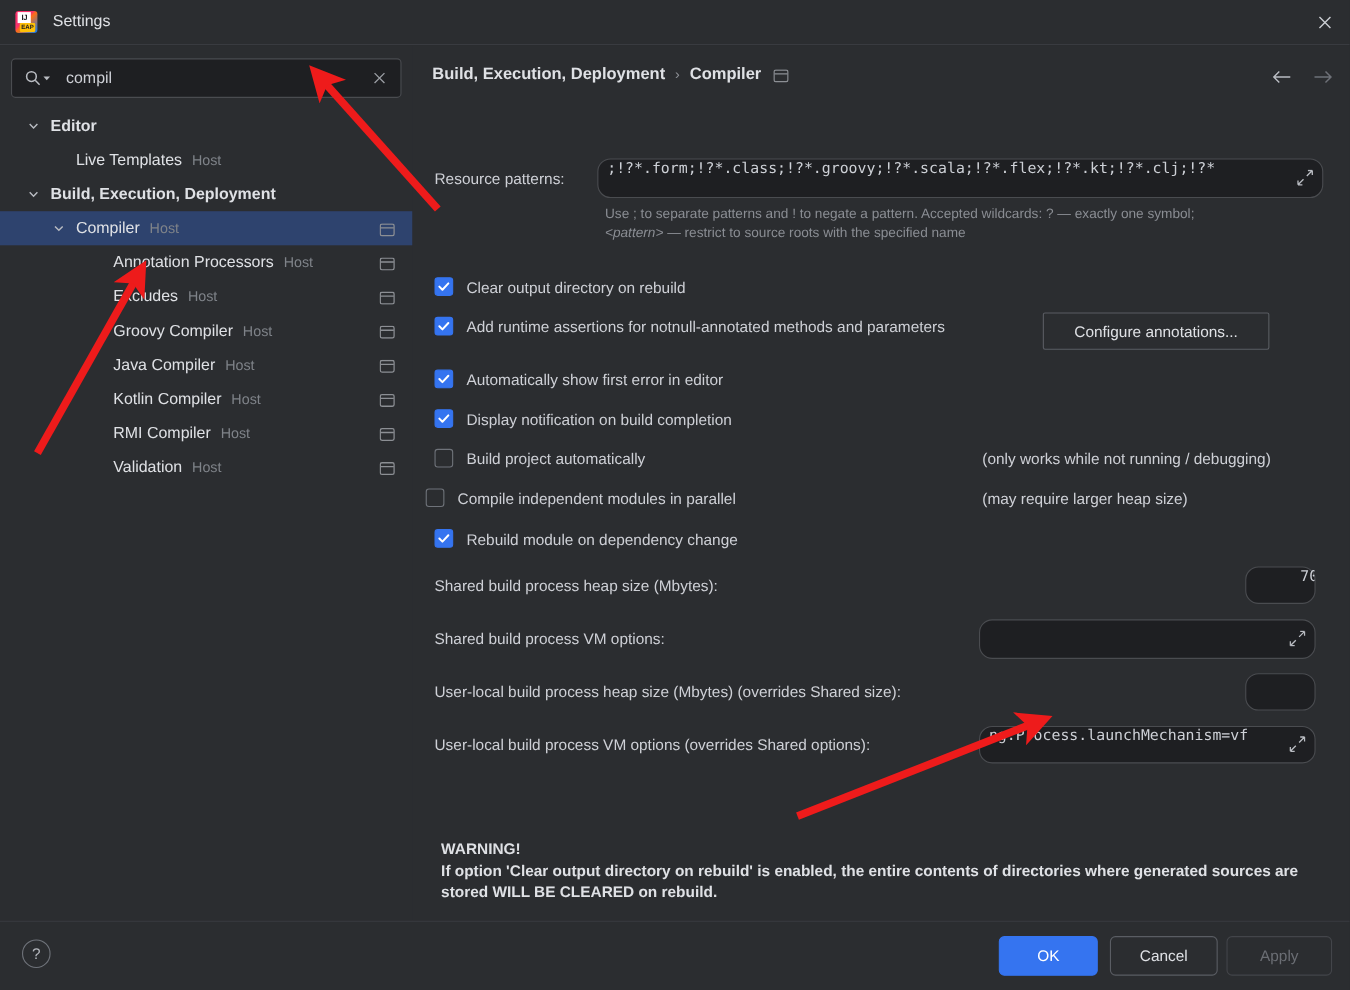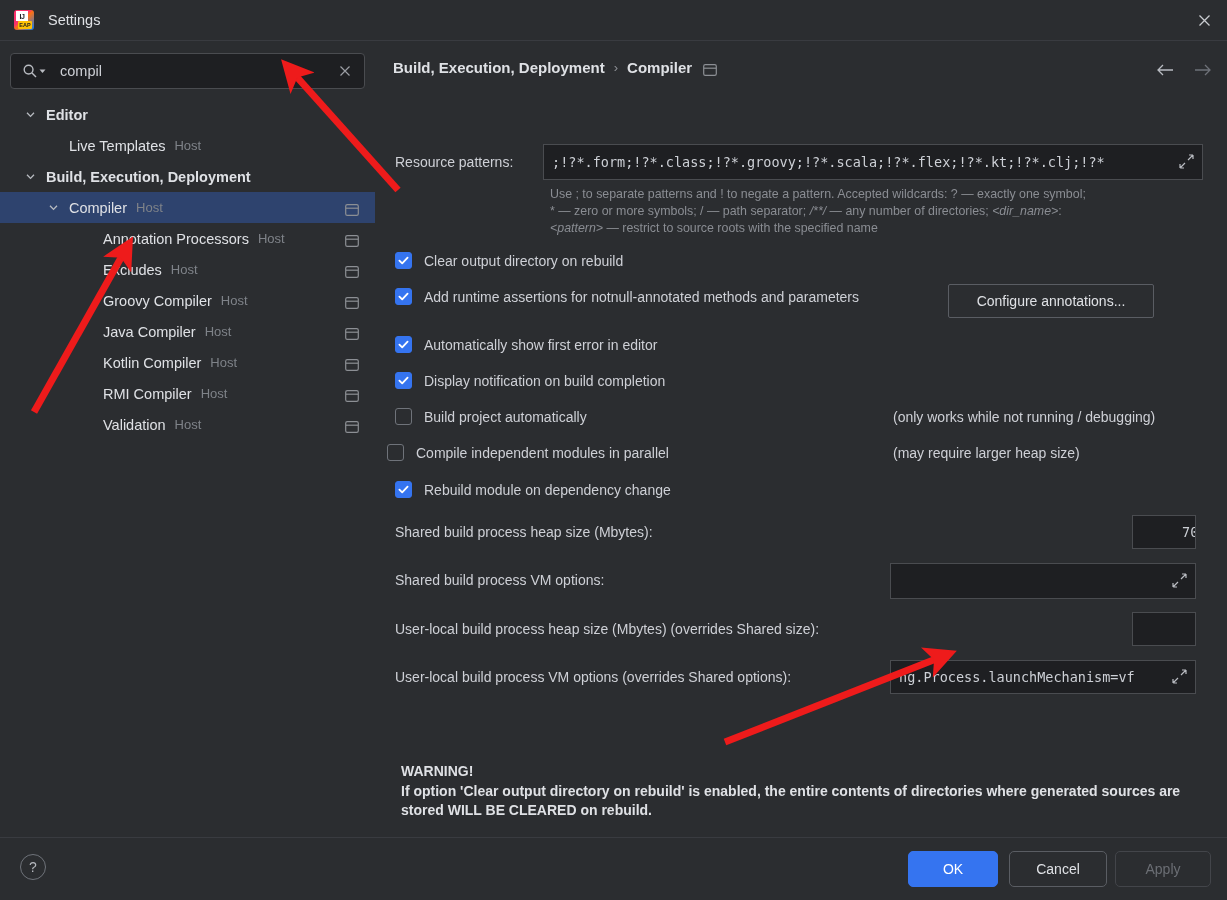--- a/index.html
+++ b/index.html
@@ -107,22 +107,22 @@
   }
   .nav-btn { cursor: pointer; width: 20px; height: 20px; display:flex; align-items:center; justify-content:center;}
 
   .field-label {
     position: absolute; font-size: 14px; color: #ced0d6;
   }
   .textfield {
     position: absolute;
     background: #1e1f22;
     border: 1px solid #4a4c50;
-    border-radius: 0;
-    display: flex; align-items: center;
+    border-radius: 12px;
+    display: flex; align-items: flex-start;
   }
   .textfield .tf-val {
     font-family: "DejaVu Sans Mono", monospace;
     font-size: 13.5px; color: #cdd0d6;
     margin-left: 8px; white-space: nowrap; overflow: hidden;
   }
   .expand-ico {
     position: absolute; right: 7px; top: 50%; transform: translateY(-50%);
     width: 16px; height: 16px; cursor: pointer;
   }
@@ -380,23 +380,20 @@
         <svg width="15" height="15" viewBox="0 0 15 15">
           <path d="M14 1 L9 6 M14 1 L14 5 M14 1 L10 1" stroke="#b9bcc2" stroke-width="1.2" fill="none"></path>
           <path d="M1 14 L6 9 M1 14 L1 10 M1 14 L5 14" stroke="#b9bcc2" stroke-width="1.2" fill="none"></path>
         </svg>
       </span>
     </div>
 
     <div class="hint" style="left:175px; top:145px;">
       <div>Use ; to separate patterns and ! to negate a pattern. Accepted wildcards:   ? — exactly one symbol;</div>
       <div>
-        <span>* — zero or more symbols;  / — path separator;  </span><i>/**/</i><span>  — any number of directories;  </span><i>&lt;dir_name&gt;</i><span>:</span>
-      </div>
-      <div>
         <i>&lt;pattern&gt;</i><span>  — restrict to source roots with the specified name</span>
       </div>
     </div>
 
     <div id="checkbox-host">
         <div class="cb-row" style="left: 20px; top: 211px;">
           <span class="cb on">
             <svg width="13" height="13" viewBox="0 0 13 13">
               <path d="M2.4 6.6 L5.2 9.4 L10.6 3.6" stroke="#ffffff" stroke-width="1.8" fill="none" stroke-linecap="round" stroke-linejoin="round"></path>
             </svg>

